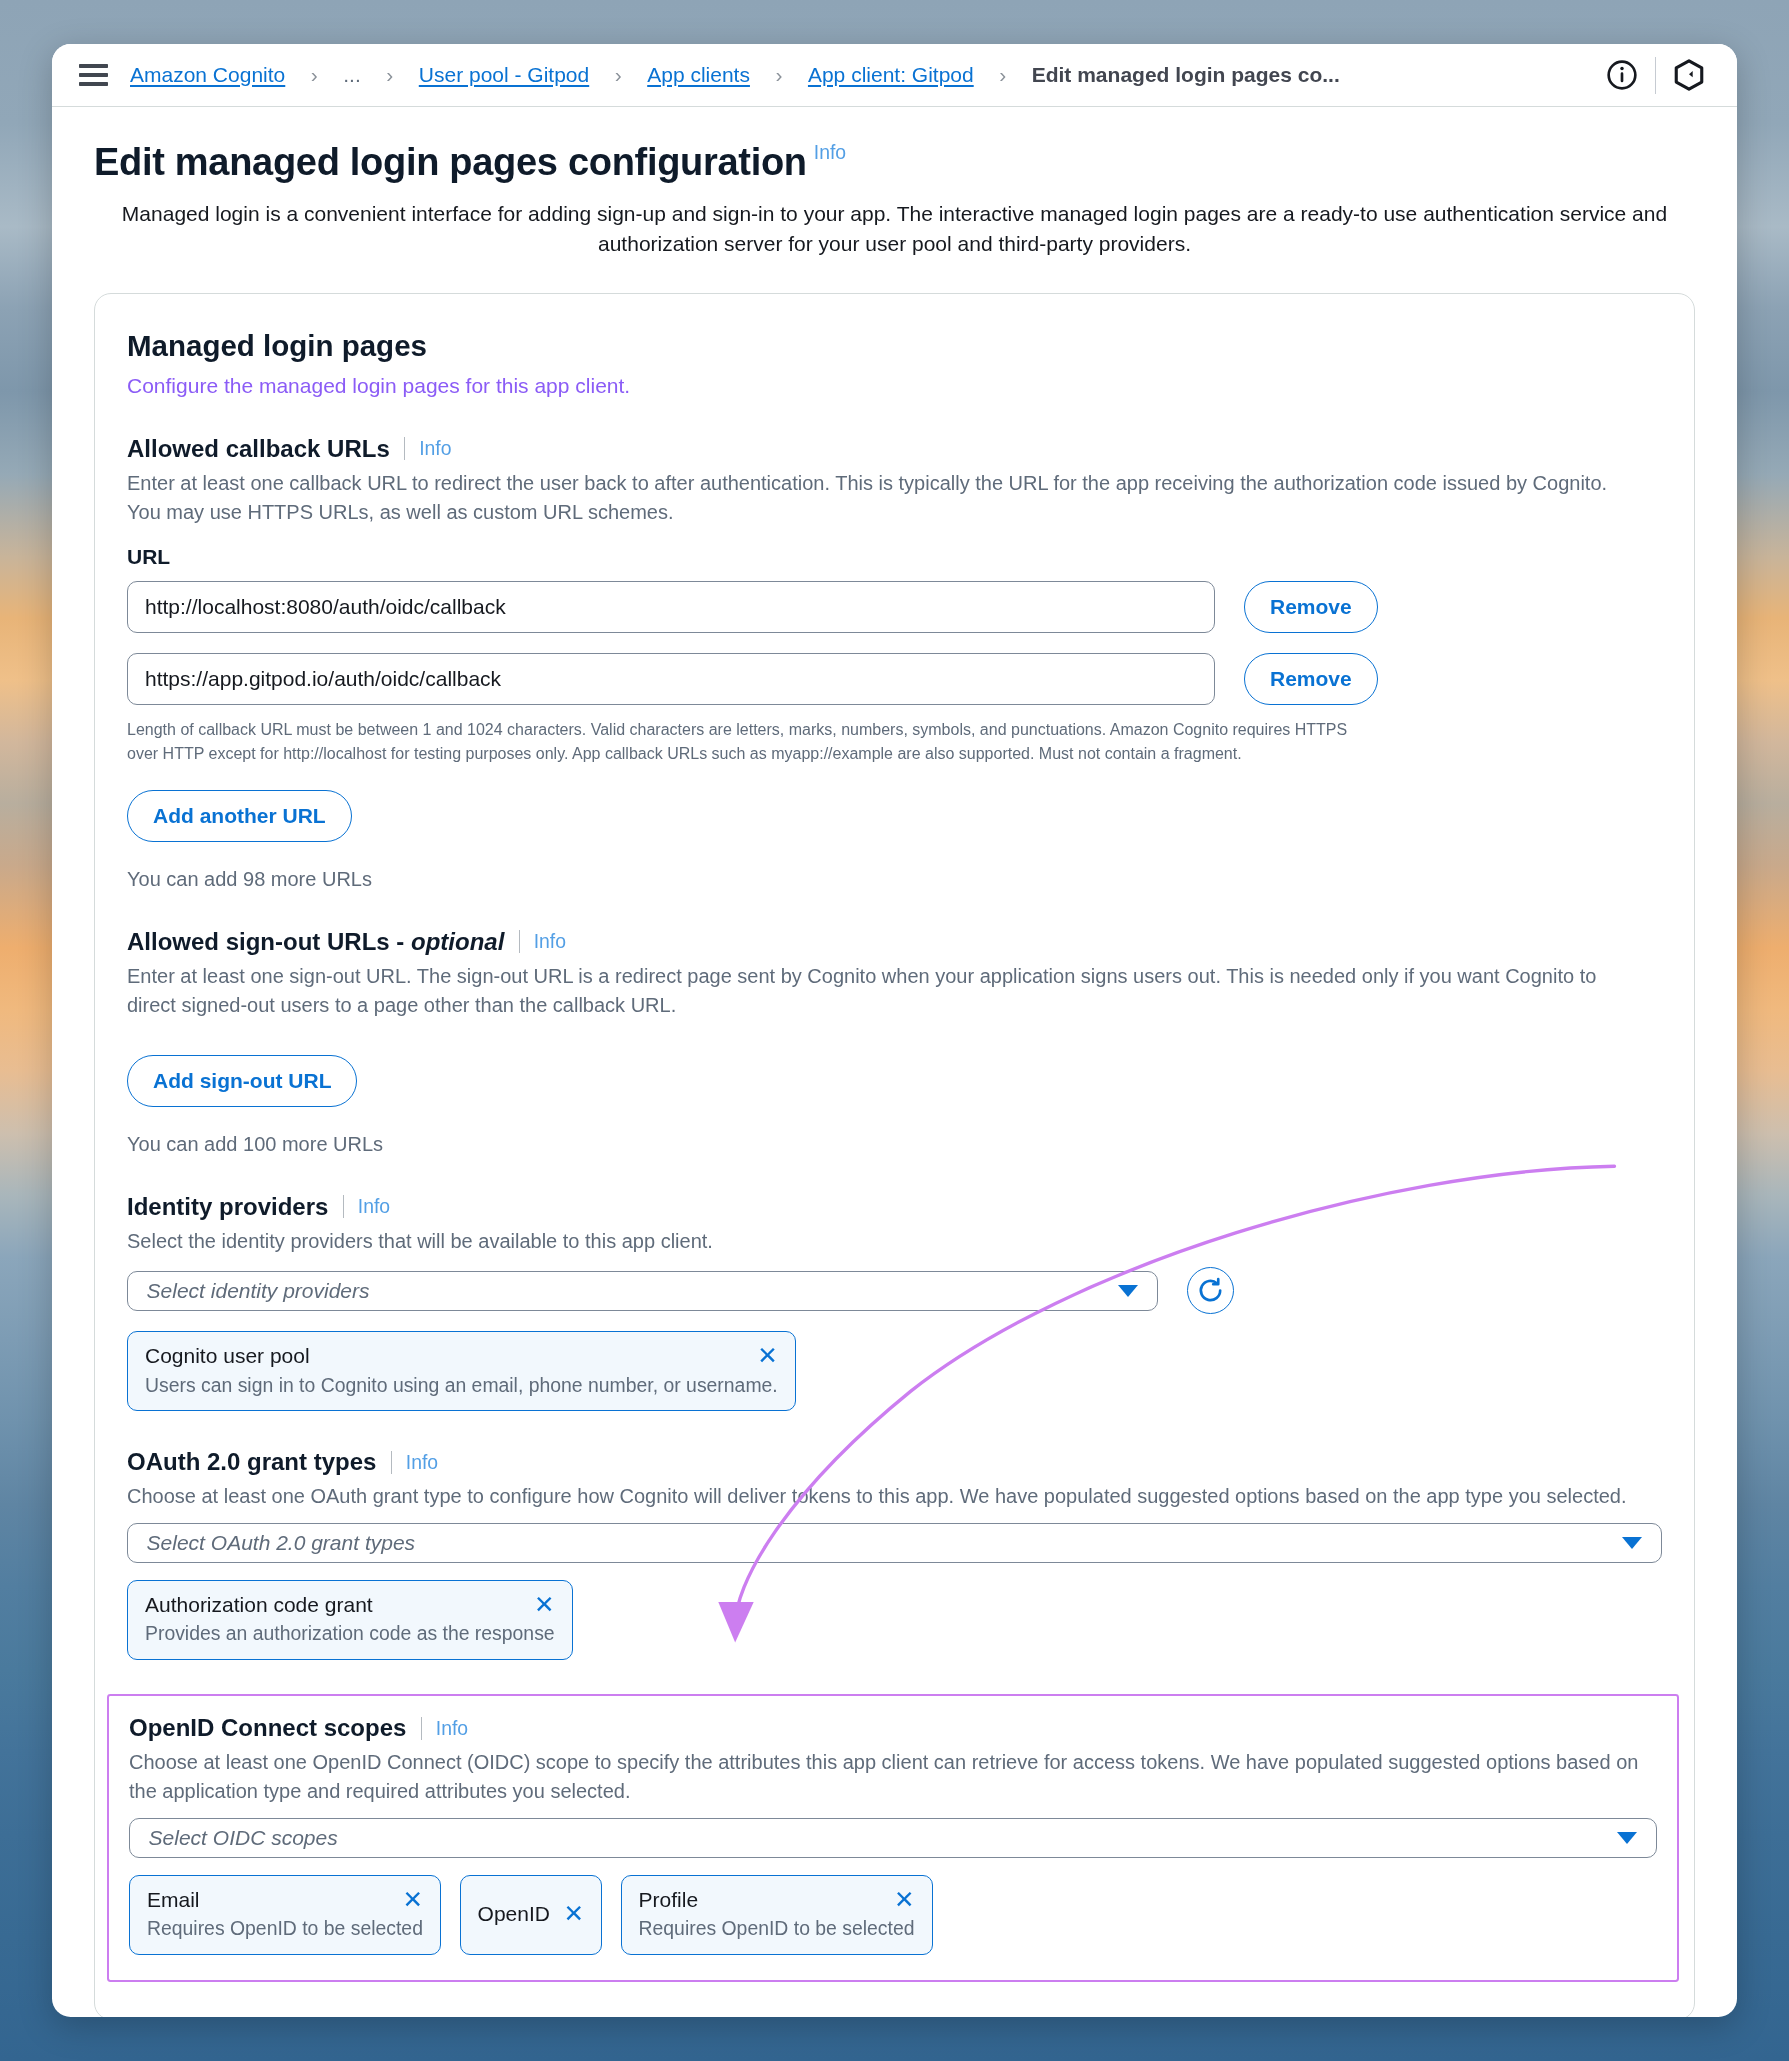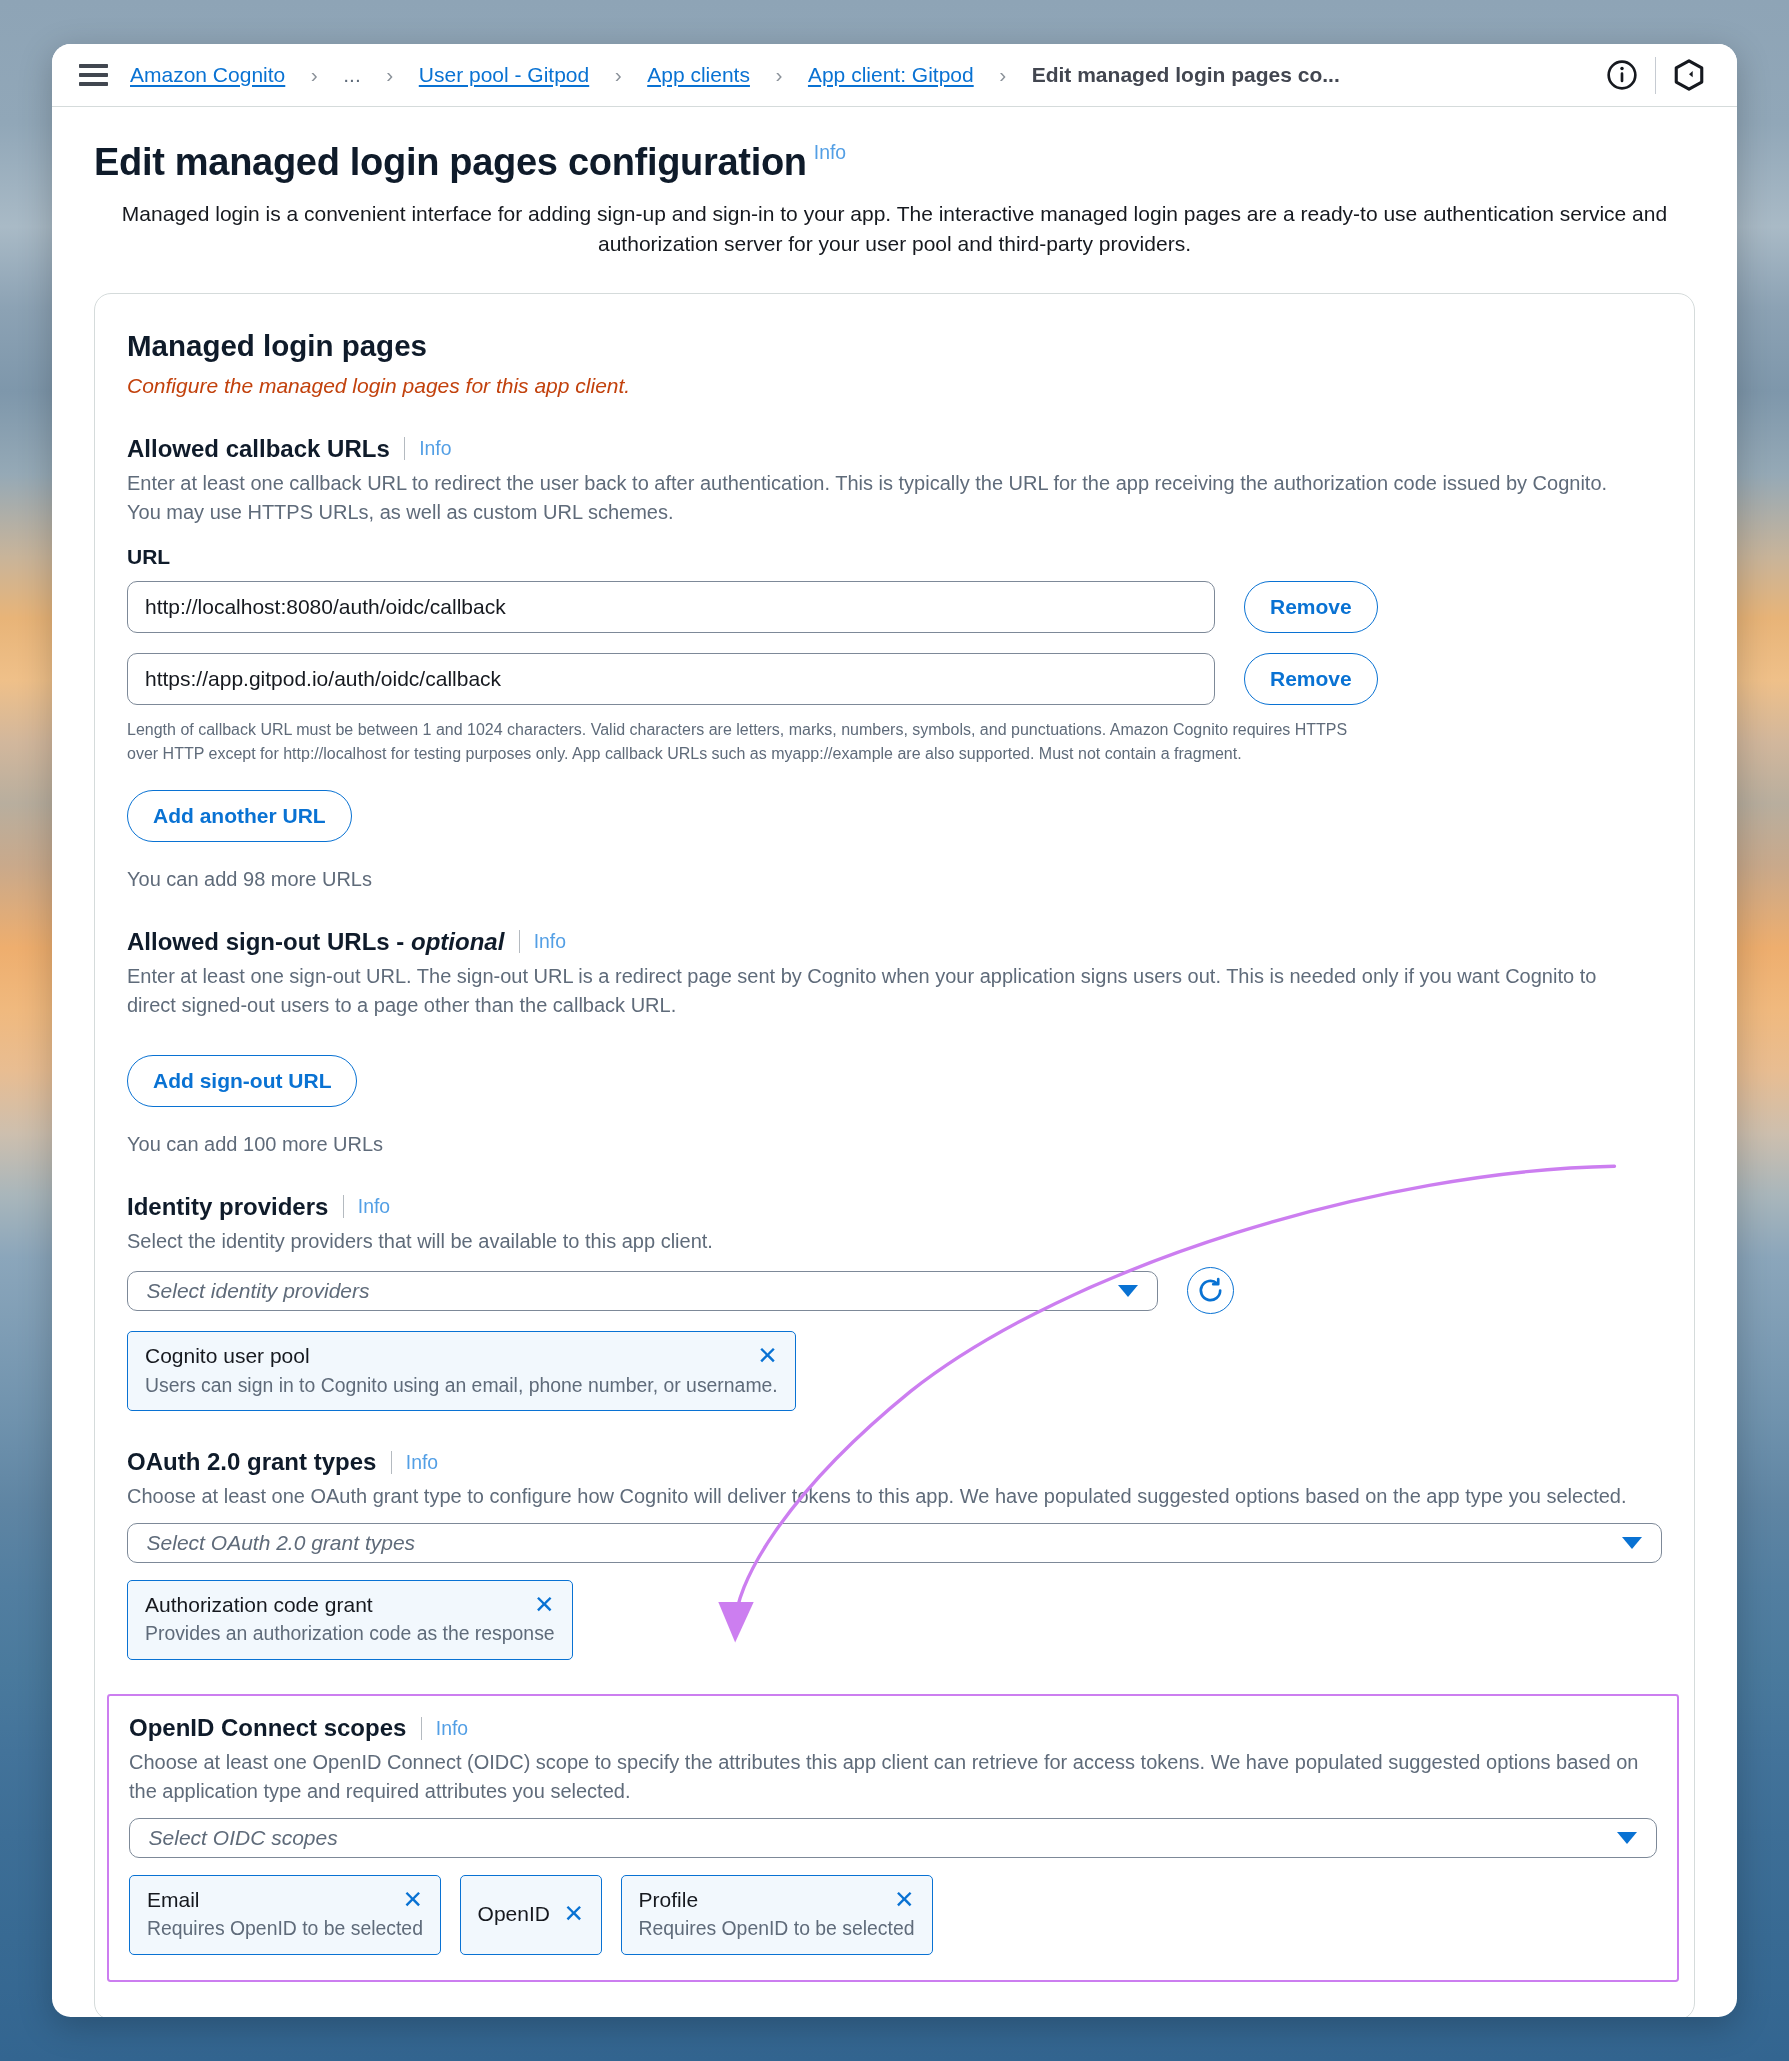--- a/index.html
+++ b/index.html
@@ -138,23 +138,22 @@
     padding: 35px 32px 37px 32px;
     background: #fff;
   }
   h2.card-title {
     font-size: 29.5px;
     font-weight: bold;
     color: #0f1b2a;
   }
   .card-sub {
     font-size: 21px;
-    color: #c2410c;
+    color: #8b5cf6;
     margin-top: 11px;
-    font-style: italic;
   }
 
   
   .field { margin-top: 37px; }
   .field-label-row {
     display: flex; align-items: center;
   }
   .field-label {
     font-size: 24px;
     font-weight: bold;
@@ -258,21 +257,21 @@
     border: 1.7px solid #0972d3;
     border-radius: 50%;
     display: flex; align-items: center; justify-content: center;
     cursor: pointer; flex: none;
   }
 
   
   .chips { display: flex; gap: 18.6px; margin-top: 17px; flex-wrap: wrap; }
   .chip {
     border: 1.7px solid #0972d3;
-    border-radius: 5px;
+    border-radius: 10px;
     background: #f2f8fd;
     padding: 11.8px 17px 13.5px 17px;
     display: flex;
     flex-direction: column;
     min-width: 0;
   }
   .chip-top {
     display: flex; align-items: center;
     gap: 34px;
     justify-content: space-between;

